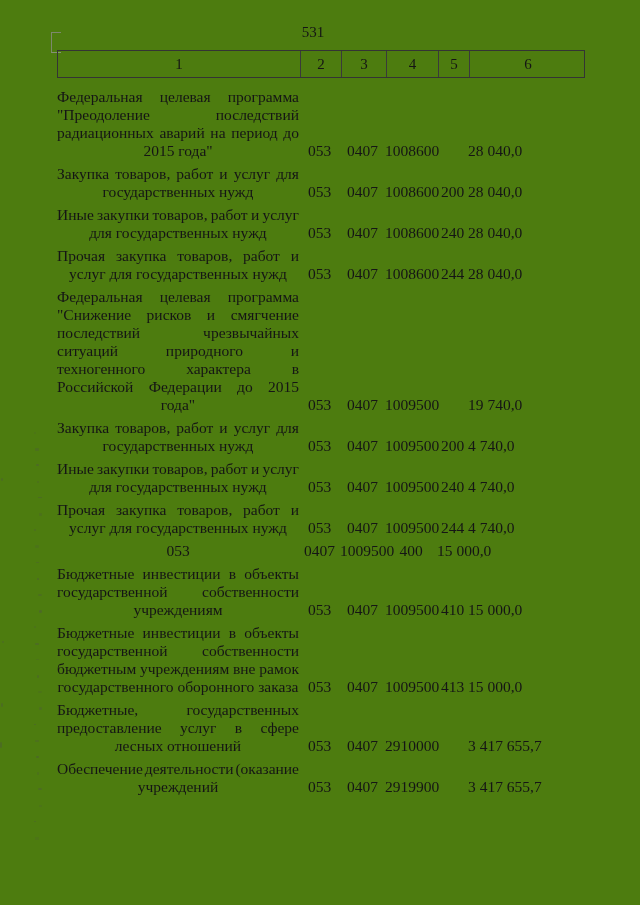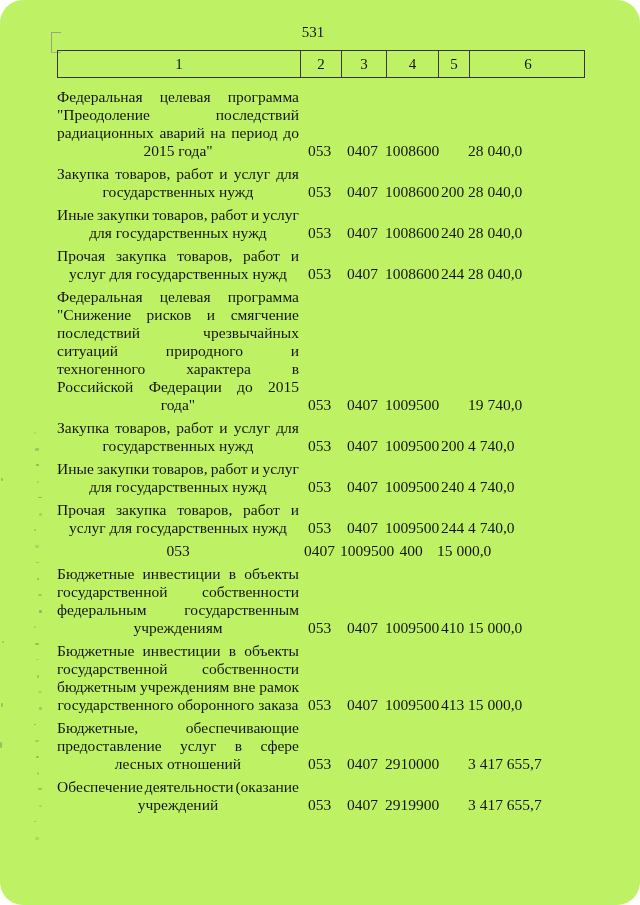--- a/index.html
+++ b/index.html
@@ -1,20 +1,19 @@
 <!DOCTYPE html>
 <html><head>
 <meta charset="utf-8">
 <style>
   html,body{margin:0;padding:0;}
   .page{
-    position:relative; width:640px; height:905px; background:#bef264;
+    position:relative; width:640px; height:905px; background:#4d7c0f;
     font-family:"Liberation Serif","DejaVu Serif",serif; color:#151515;
     overflow:hidden;
-    border-radius:23px;
   }
   .page-number{
     position:absolute; top:24px; left:0; width:626px;
     text-align:center; font-size:15px; line-height:16px;
   }
   .corner-artifact{
     position:absolute; left:51px; top:32px; width:9px; height:19px;
     border-left:1.5px solid #8d8d8d; border-top:1.5px solid #8d8d8d;
     border-bottom:1.5px solid #9a9a9a; opacity:.75;
   }
@@ -247,24 +246,20 @@
           <div class="jline">
             <span>Бюджетные</span>
             <span>инвестиции</span>
             <span>в</span>
             <span>объекты</span>
           </div>
           <div class="jline">
             <span>государственной</span>
             <span>собственности</span>
           </div>
-          <div class="jline">
-            <span>федеральным</span>
-            <span>государственным</span>
-          </div>
           <div class="lline">учреждениям</div>
         </div>
         <div class="code">053</div>
         <div class="code">0407</div>
         <div class="code">1009500</div>
         <div class="code">410</div>
         <div class="amount">15 000,0</div>
       </div>
       <div class="row">
         <div class="name">
@@ -289,21 +284,21 @@
         <div class="code">053</div>
         <div class="code">0407</div>
         <div class="code">1009500</div>
         <div class="code">413</div>
         <div class="amount">15 000,0</div>
       </div>
       <div class="row">
         <div class="name">
           <div class="jline">
             <span>Бюджетные,</span>
-            <span>обеспечивающие</span>
+            <span>государственных</span>
           </div>
           <div class="jline">
             <span>предоставление</span>
             <span>услуг</span>
             <span>в</span>
             <span>сфере</span>
           </div>
           <div class="lline">лесных отношений</div>
         </div>
         <div class="code">053</div>

